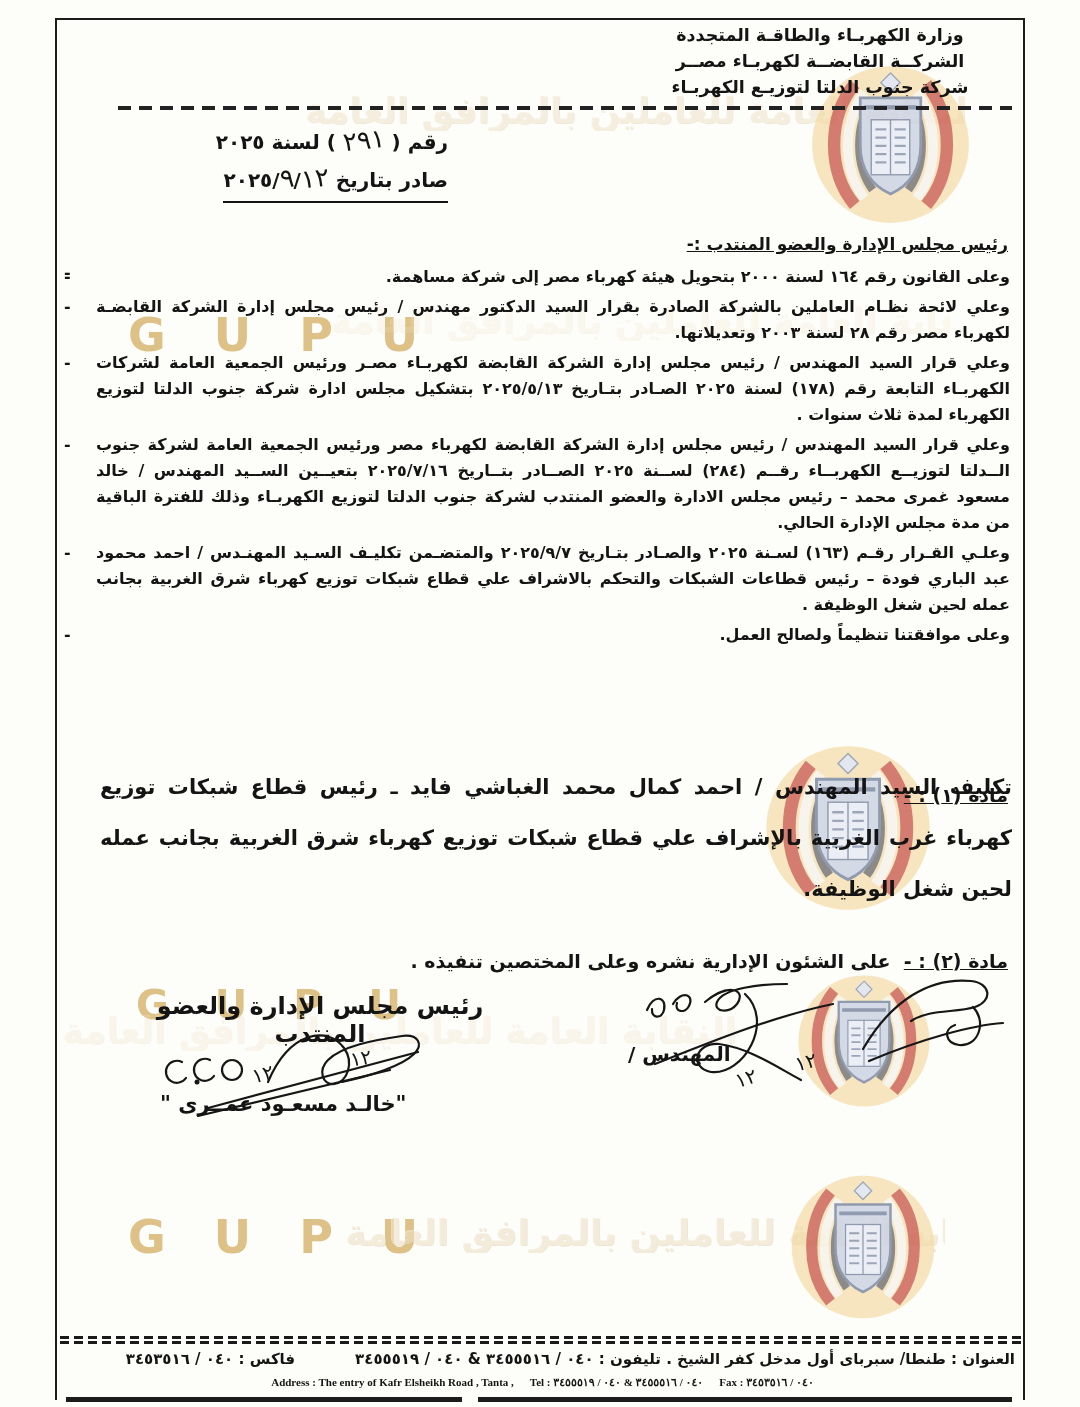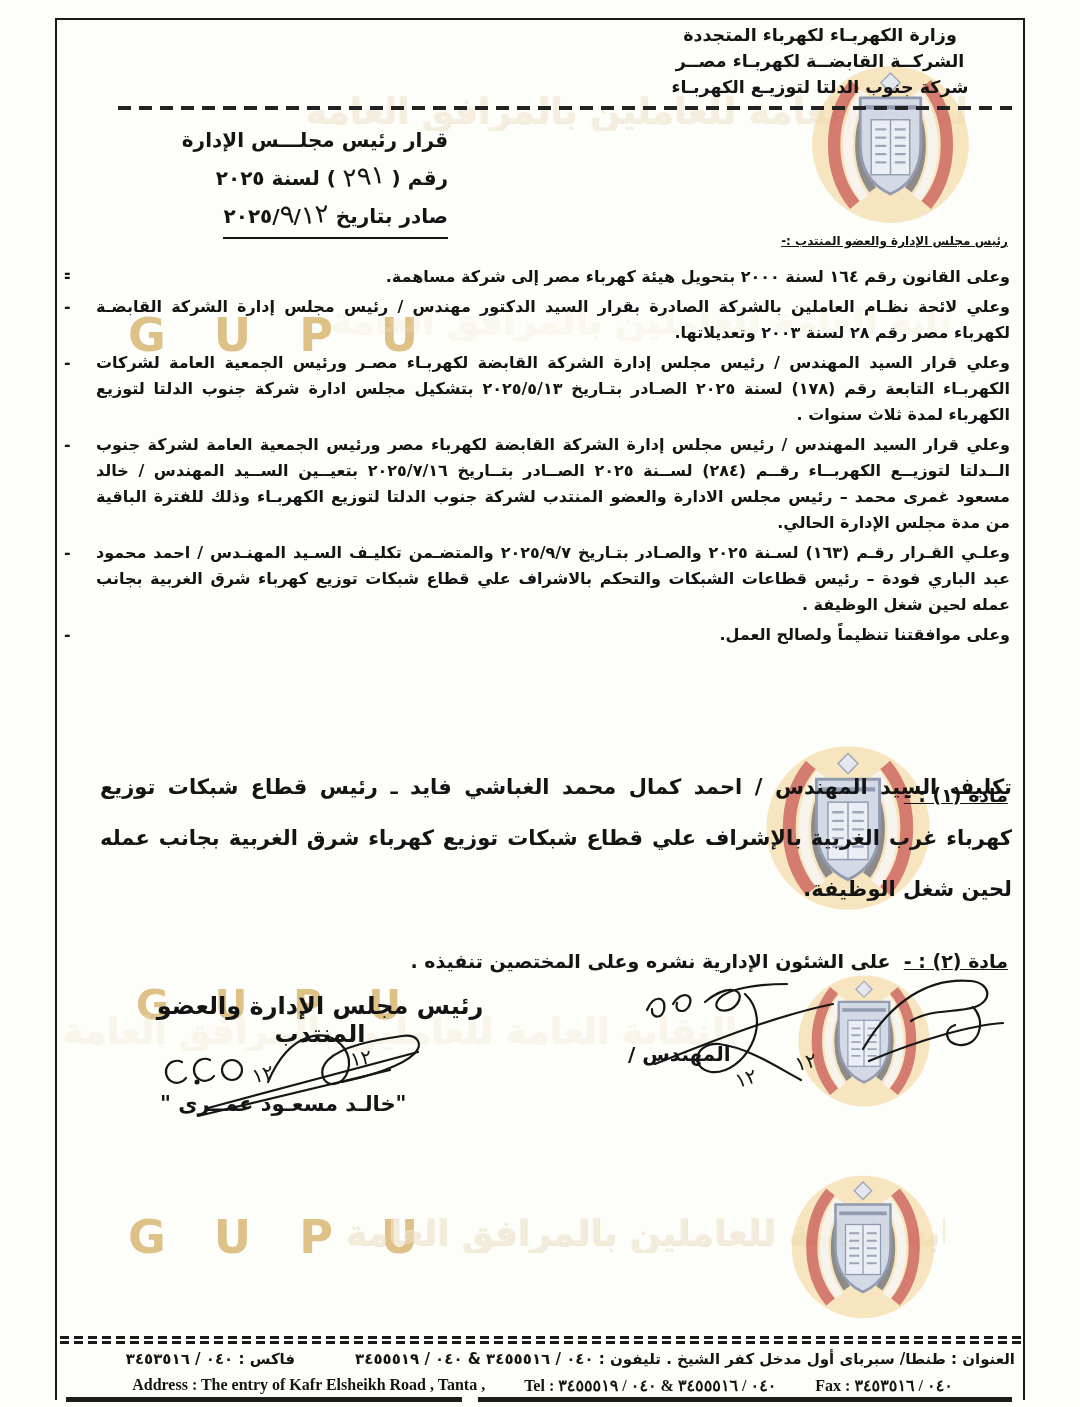--- a/index.html
+++ b/index.html
@@ -24,21 +24,21 @@
   .dashline{left:118px;top:106px;width:894px;height:4px;z-index:2;
             background:repeating-linear-gradient(90deg,#222 0 13px,rgba(0,0,0,0) 13px 21px);}
 
   
   .decision{left:100px;top:122px;width:348px;z-index:2;text-align:right;
             font-weight:700;font-size:20px;line-height:36px;}
   .decision .issued{display:inline-block;border-bottom:2px solid #141414;padding-bottom:3px;}
   .hand{display:inline-block;font-weight:500;font-size:1.3em;transform:rotate(-6deg);letter-spacing:3px;}
 
   
-  .preamble-title{right:72px;top:234px;z-index:2;font-weight:700;font-size:12px;
+  .preamble-title{right:72px;top:234px;z-index:2;font-weight:700;font-size:17px;
                   text-decoration:underline;}
   .bullets{left:80px;top:260px;width:930px;z-index:2;direction:rtl;text-align:justify;}
   .bullet{position:relative;font-size:16px;font-weight:600;line-height:26px;
           margin-bottom:4px;padding-left:16px;}
   .bullet .dash{position:absolute;left:-16px;top:0;font-weight:700;}
 
   
   .decree-title{left:548px;top:680px;width:170px;z-index:2;text-align:center;
                 font-size:30px;font-weight:700;}
   .decree-title span{display:inline-block;border-bottom:3px solid #141414;
@@ -66,23 +66,23 @@
   .stamp{z-index:0;opacity:0.85;}
   .stamp svg{width:100%;height:100%;}
 
   
   .dline{left:60px;top:1336px;width:962px;height:9px;z-index:2;
          background:
            repeating-linear-gradient(90deg,#1a1a1a 0 9px,rgba(0,0,0,0) 9px 14px) 0 0/100% 3px no-repeat,
            repeating-linear-gradient(90deg,#1a1a1a 0 9px,rgba(0,0,0,0) 9px 14px) 0 5px/100% 3px no-repeat;}
   .footer-ar{left:70px;top:1350px;width:945px;z-index:2;direction:rtl;font-weight:700;font-size:15px;
              display:flex;justify-content:flex-start;gap:60px;}
-  .footer-en{left:70px;top:1376px;width:945px;z-index:2;font-size:16px;font-weight:700;
+  .footer-en{left:70px;top:1376px;width:945px;z-index:2;font-size:11px;font-weight:700;
              font-family:"Liberation Serif","DejaVu Serif",serif;
-             display:flex;justify-content:center;gap:39px;}
+             display:flex;justify-content:center;gap:16px;}
 </style>
 </head>
 <body>
 
 <div class="page">
 
   <div class="frame"></div>
 
   <div class="abs union-wm" style="left:305px;top:90px;width:660px;opacity:.5;">النقابة العامة للعاملين بالمرافق العامة</div>
   <div class="abs stamp" style="left:808px;top:62px;width:165px;height:165px;">
@@ -158,28 +158,27 @@
     <path d="M60,8 L67,15 L60,22 L53,15 Z" fill="#dfe4ee" stroke="#8d97ad"></path>
     <path d="M38,26 L82,26 L82,60 Q82,86 60,96 Q38,86 38,60 Z" fill="#ccd3e2" stroke="#7f8aa3" stroke-width="2"></path>
     <path d="M41,33 L79,33" stroke="#7f8aa3" stroke-width="3"></path>
     <rect x="46" y="42" width="28" height="40" fill="#e8ecf5" stroke="#7f8aa3"></rect>
     <line x1="60" y1="42" x2="60" y2="82" stroke="#7f8aa3"></line>
     <path d="M49,49h8M63,49h8M49,55h8M63,55h8M49,61h8M63,61h8M49,67h8M63,67h8M49,73h8M63,73h8" stroke="#8d97ad" stroke-width="1.6"></path>
   </svg>
 </div>
 
   <div class="abs ar-header rtl">
-    <div>وزارة الكهربـاء لكهرباء المتجددة</div>
+    <div>وزارة الكهربـاء والطاقـة المتجددة</div>
     <div>الشركــة القابضــة لكهربـاء مصــر</div>
     <div>شركة جنوب الدلتا لتوزيـع الكهربـاء</div>
   </div>
   <div class="abs dashline"></div>
 
   <div class="abs decision rtl">
-    <div>قرار رئيس مجلـــس الإدارة</div>
     <div><span>رقم ( </span><span class="hand">٢٩١</span><span> ) لسنة ٢٠٢٥</span></div>
     <div><span class="issued"><span>صادر بتاريخ</span> <span class="ltr"><span>٢٠٢٥/</span><span class="hand">٩</span><span>/</span><span class="hand">١٢</span></span></span></div>
   </div>
 
   <div class="abs preamble-title rtl">رئيس مجلس الإدارة والعضو المنتدب :-</div>
   <div class="abs bullets">
     <div class="bullet"><span class="dash">-</span></div>
     <div class="bullet"><span class="dash">-</span><span>وعلى القانون رقم ١٦٤ لسنة ٢٠٠٠ بتحويل هيئة كهرباء مصر إلى شركة مساهمة.</span></div>
     <div class="bullet"><span class="dash">-</span><span>وعلي لائحة نظـام العاملين بالشركة الصادرة بقرار السيد الدكتور مهندس / رئيس مجلس إدارة الشركة القابضـة لكهرباء مصر رقم ٢٨ لسنة ٢٠٠٣ وتعديلاتها.</span></div>
     <div class="bullet"><span class="dash">-</span><span>وعلي قرار السيد المهندس / رئيس مجلس إدارة الشركة القابضة لكهربـاء مصـر ورئيس الجمعية العامة لشركات الكهربـاء التابعة رقم (١٧٨) لسنة ٢٠٢٥ الصـادر بتـاريخ ٢٠٢٥/٥/١٣ بتشكيل مجلس ادارة شركة جنوب الدلتا لتوزيع الكهرباء لمدة ثلاث سنوات .</span></div>

